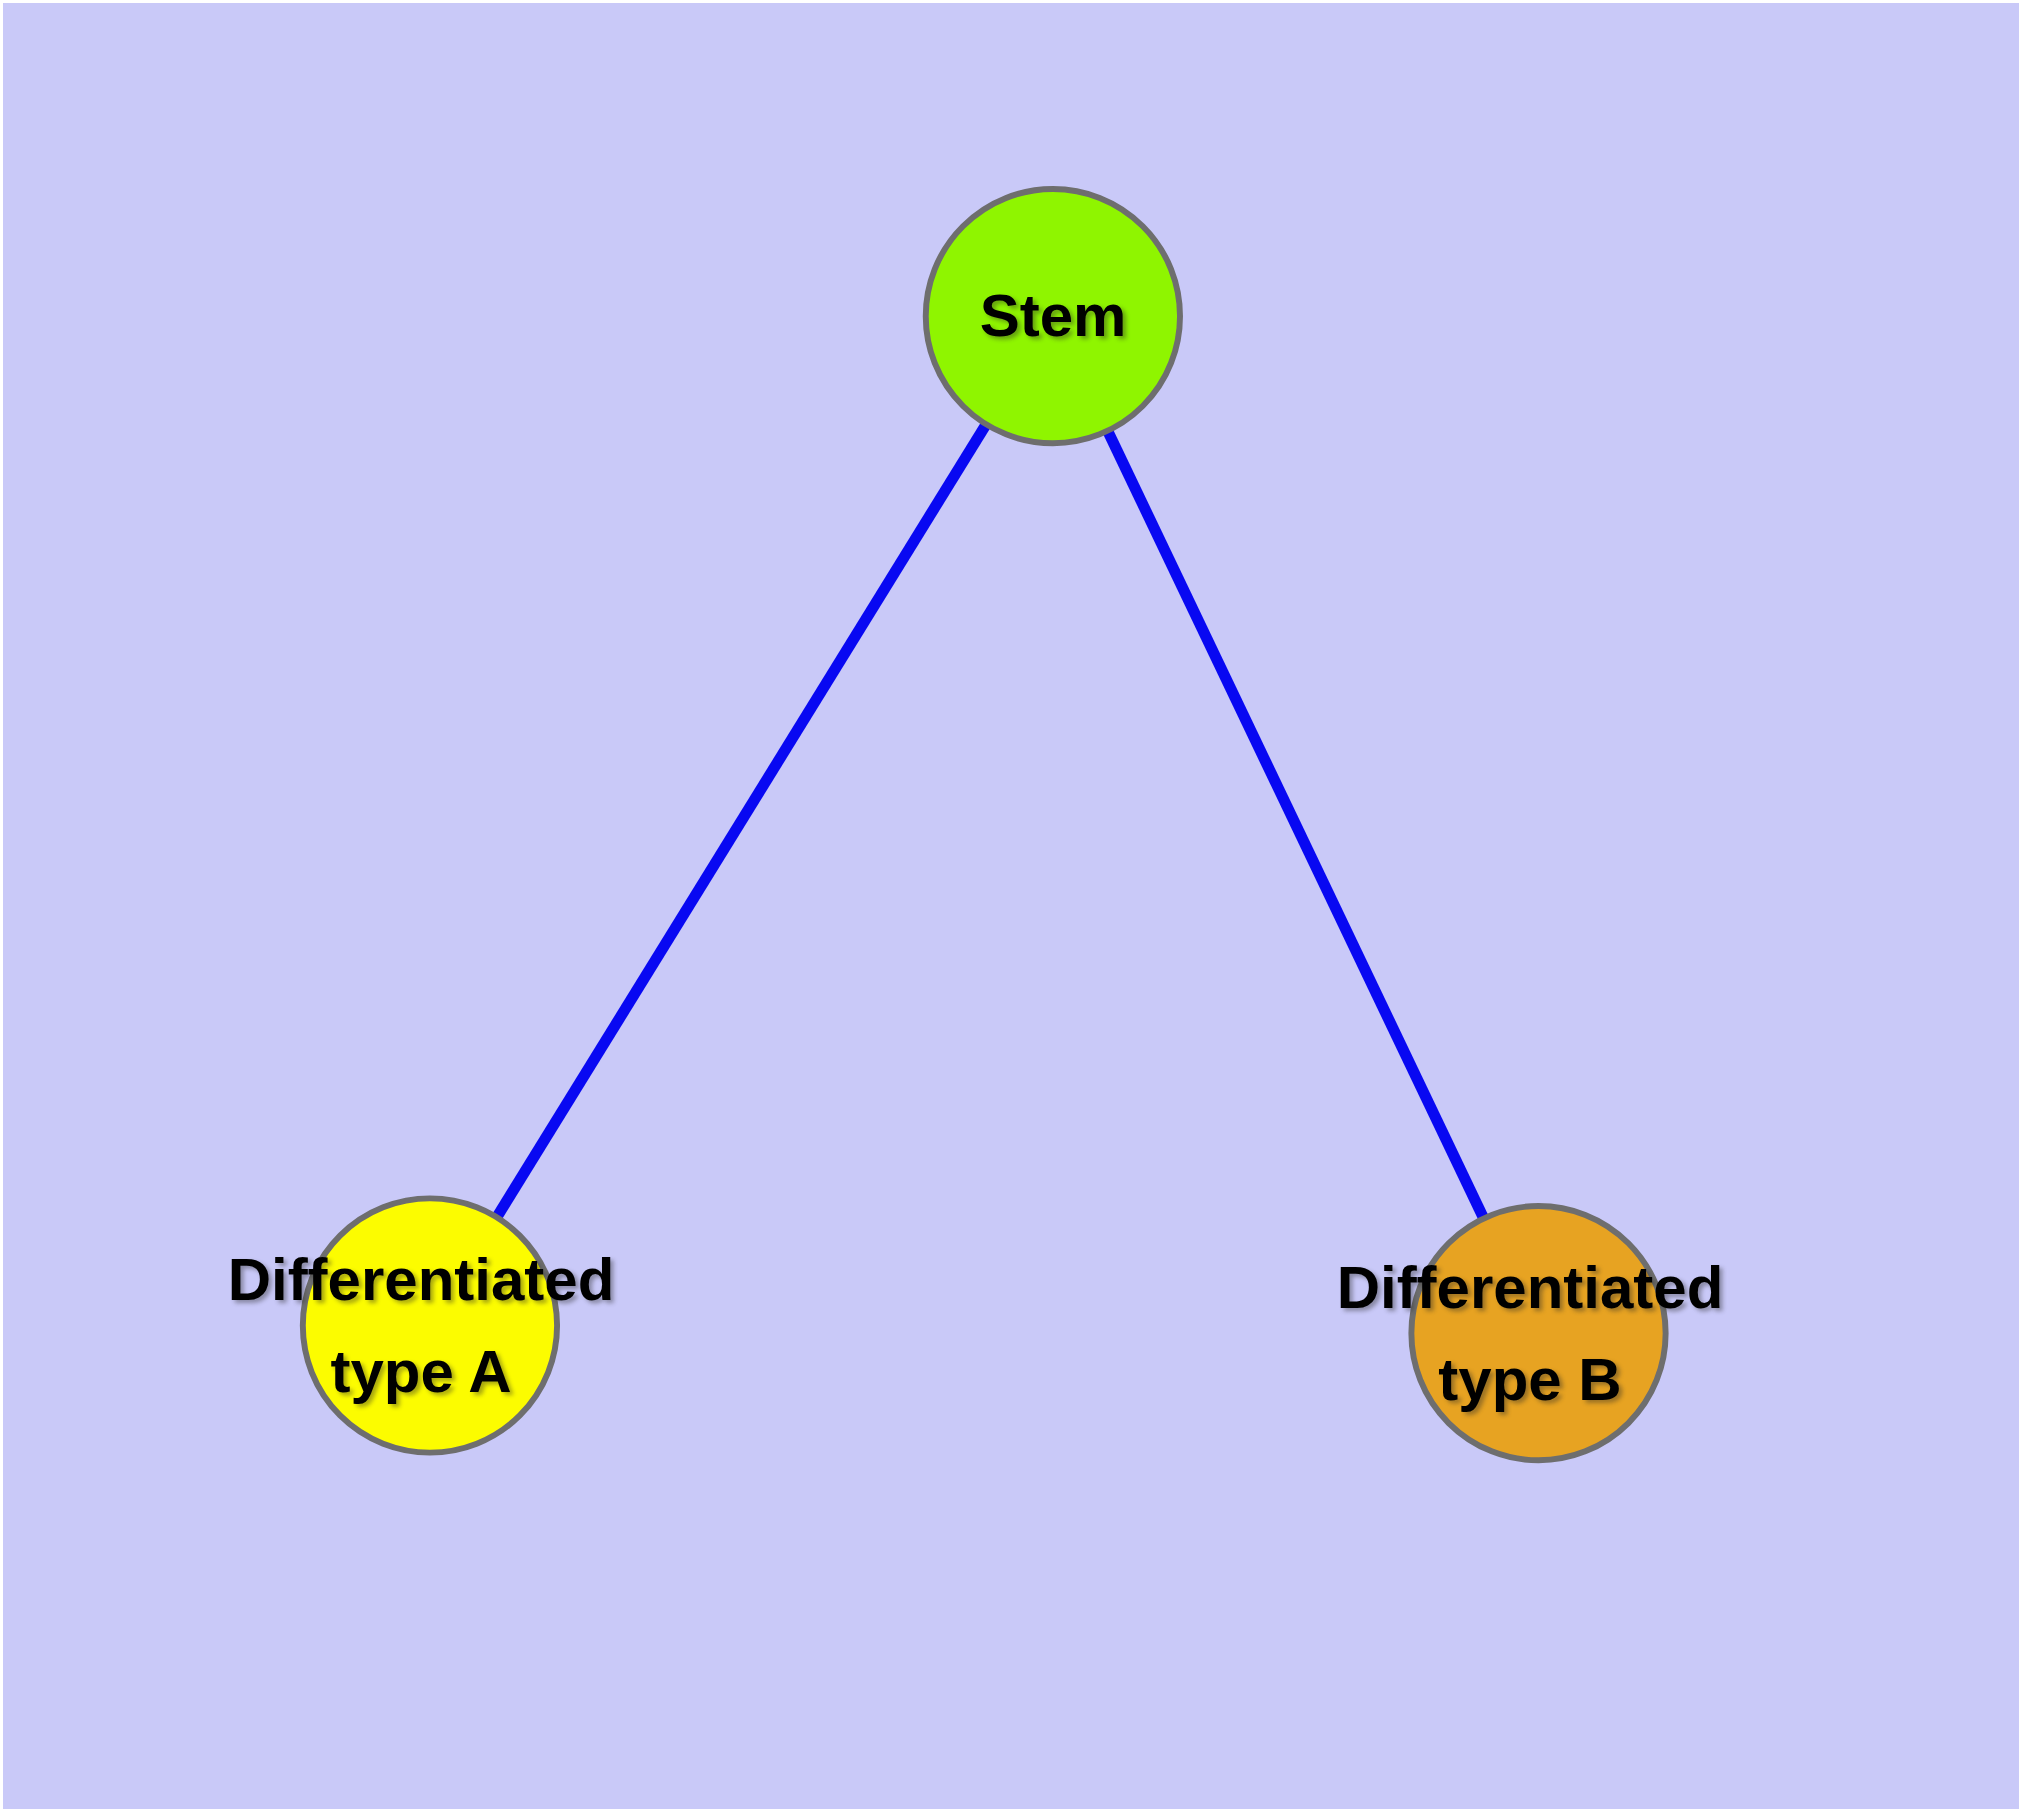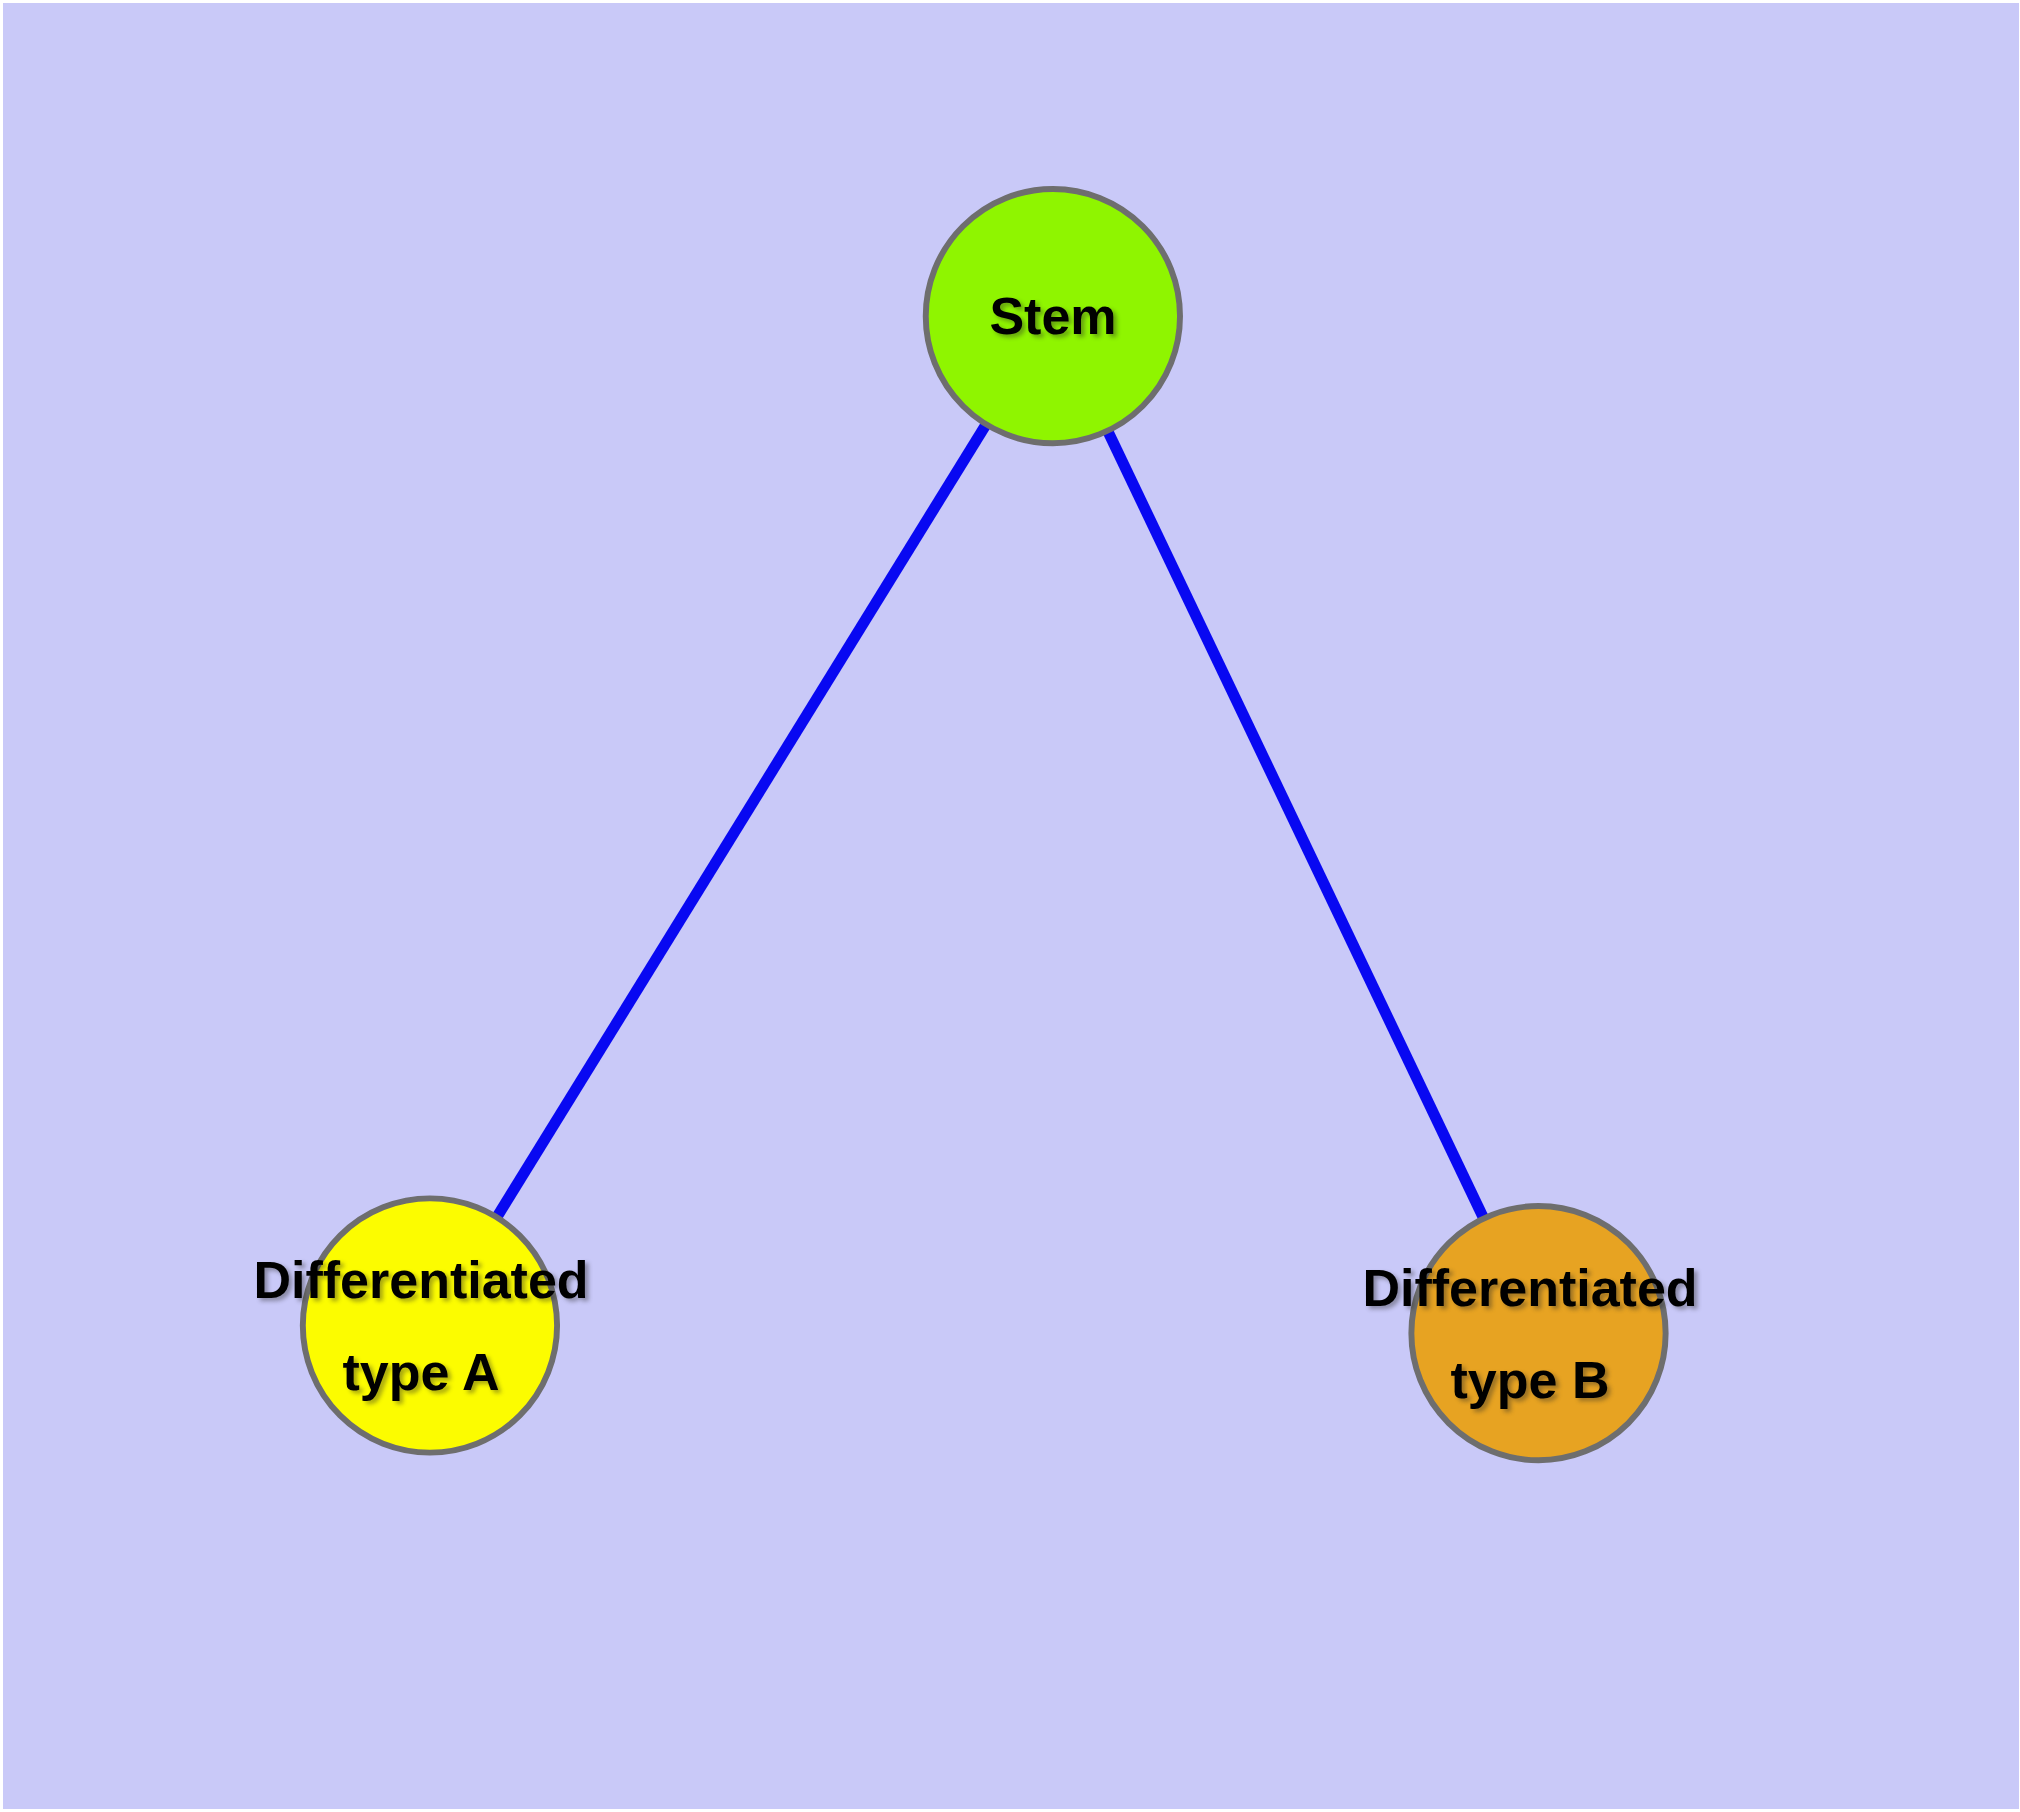--- a/index.html
+++ b/index.html
@@ -25,21 +25,21 @@
     stroke-linecap: butt;
   }
   .graph-node {
     stroke-width: 7px;
   }
   .node-label {
     position: absolute;
     width: 678px;
     text-align: center;
     font-weight: bold;
-    font-size: 52px;
+    font-size: 60px;
     line-height: 92px;
     color: #000000;
     white-space: pre-line;
     letter-spacing: 0px;
     text-shadow: 3.4px 3.4px 4.2px rgba(40, 40, 40, 0.40);
     pointer-events: none;
   }
   .label-stem   { left: 714px;  top: 270px;  }
   .label-type-a { left: 82px;   top: 1234px; }
   .label-type-b { left: 1191px; top: 1242px; }

